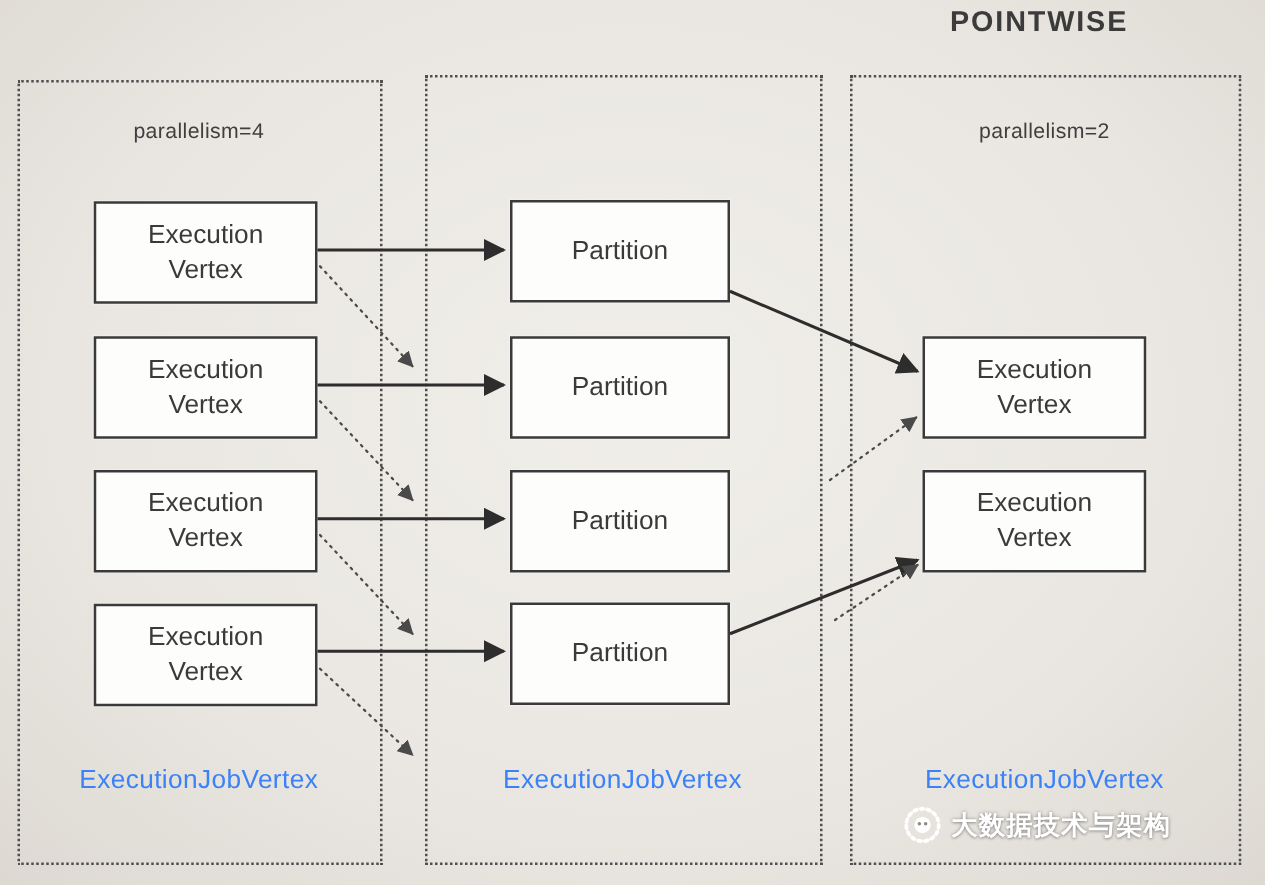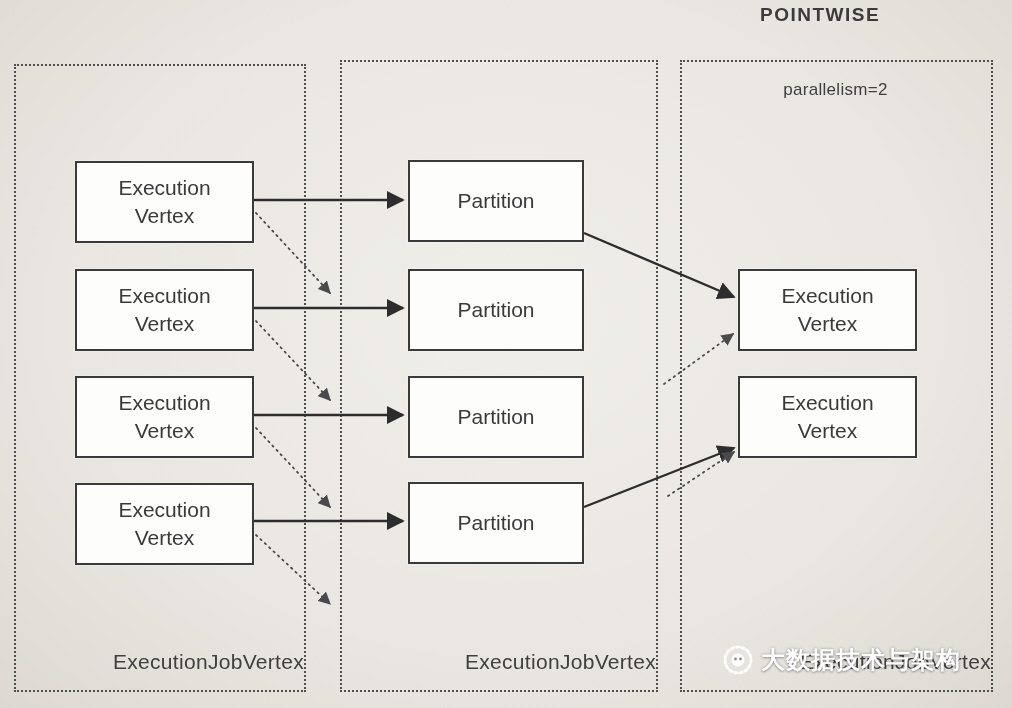--- a/index.html
+++ b/index.html
@@ -4,69 +4,70 @@
 <style>
   html,body{margin:0;padding:0;}
   body{
     width:1012px;height:708px;position:relative;overflow:hidden;
     font-family:"Liberation Sans","DejaVu Sans",sans-serif;
     background:radial-gradient(ellipse at 50% 45%, #f0eee9 0%, #eae7e2 60%, #ddd9d2 100%);
   }
   .canvas{position:absolute;inset:0;}
   .title{
     position:absolute;left:760px;top:4px;width:200px;
-    font-size:19px;font-weight:bold;letter-spacing:1.5px;color:#3b3b3b;
+    font-size:23px;font-weight:bold;letter-spacing:1.5px;color:#3b3b3b;
   }
   .region{
     position:absolute;border:2px dotted #4f4f4f;background:transparent;
   }
   #region-left{left:14px;top:64px;width:288px;height:624px;}
   #region-mid{left:340px;top:60px;width:314px;height:628px;}
   #region-right{left:680px;top:60px;width:309px;height:628px;}
   .plabel{
     position:absolute;text-align:center;font-size:17px;color:#3f3f3f;letter-spacing:.3px;
   }
   #plabel-left{left:14px;top:95px;width:290px;}
-  #plabel-right{left:680px;top:80px;width:311px;}
+  #plabel-right{left:680px;top:95px;width:311px;}
   .node{
     position:absolute;width:175px;height:78px;
     background:#fdfdfc;border:2px solid #3a3a3a;
     display:flex;flex-direction:column;align-items:center;justify-content:center;
     font-size:21px;line-height:1.32;color:#3a3a3a;text-align:center;
     box-shadow:0 0 0 1px rgba(255,255,255,.25);
   }
   .node.partition{width:172px;text-align:right;}
   .arrows{position:absolute;left:0;top:0;width:1012px;height:708px;pointer-events:none;}
   .blabel{
-    position:absolute;top:650px;text-align:right;font-size:21px;color:#404040;letter-spacing:.3px;
+    position:absolute;top:612px;text-align:center;font-size:21px;color:#3b82f6;letter-spacing:.3px;
   }
   #blabel-left{left:14px;width:290px;}
   #blabel-mid{left:340px;width:316px;}
   #blabel-right{left:680px;width:311px;}
   .watermark{
     position:absolute;left:722px;top:640px;height:40px;z-index:10;
     display:flex;align-items:center;gap:7px;
   }
   .watermark .wm-text{
-    color:#ffffff;font-size:24px;font-weight:bold;letter-spacing:1px;
+    color:#ffffff;font-size:21px;font-weight:bold;letter-spacing:1px;
     text-shadow:0 0 3px rgba(60,60,60,.45), 0 1px 2px rgba(60,60,60,.3);
     white-space:nowrap;
   }
 </style>
 </head>
 <body>
 
 <div class="canvas">
 
   <div class="title">POINTWISE</div>
 
   <div class="region" id="region-left"></div>
   <div class="region" id="region-mid"></div>
   <div class="region" id="region-right"></div>
 
+  <div class="plabel" id="plabel-left">parallelism=4</div>
   <div class="plabel" id="plabel-right">parallelism=2</div>
 
   <div class="node" style="left:75px;top:161px;">
     <span>Execution</span>
     <span>Vertex</span>
   </div>
   <div class="node" style="left:75px;top:269px;">
     <span>Execution</span>
     <span>Vertex</span>
   </div>

